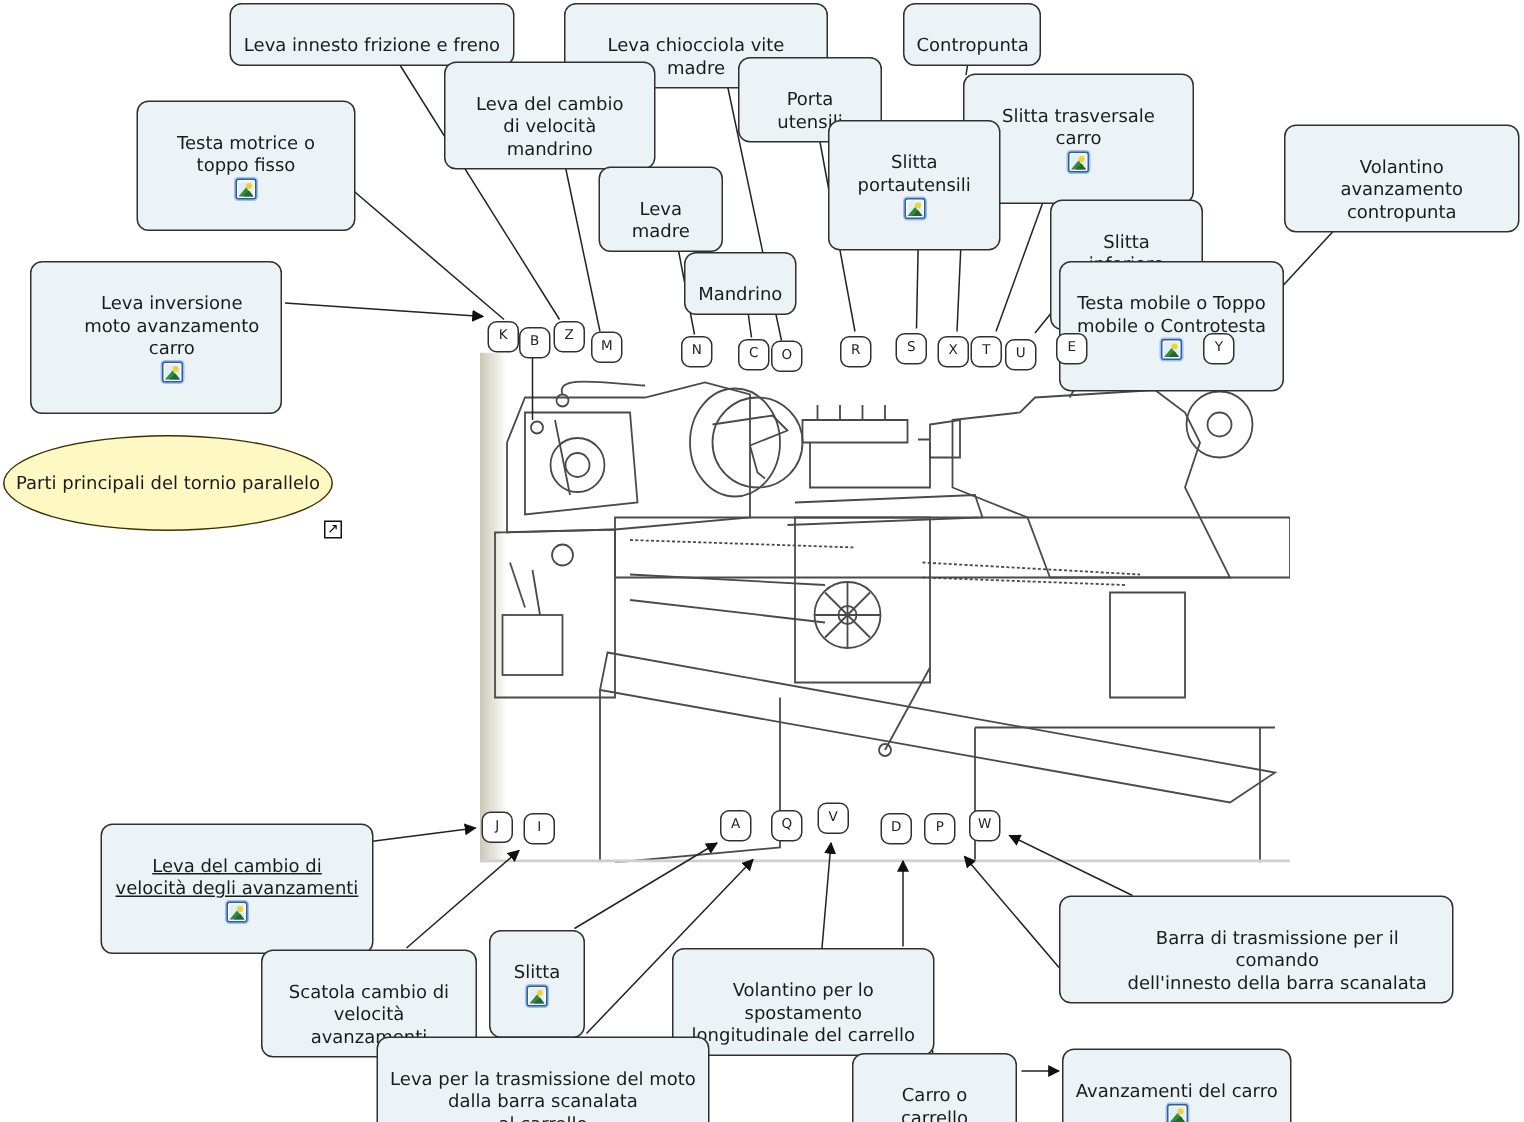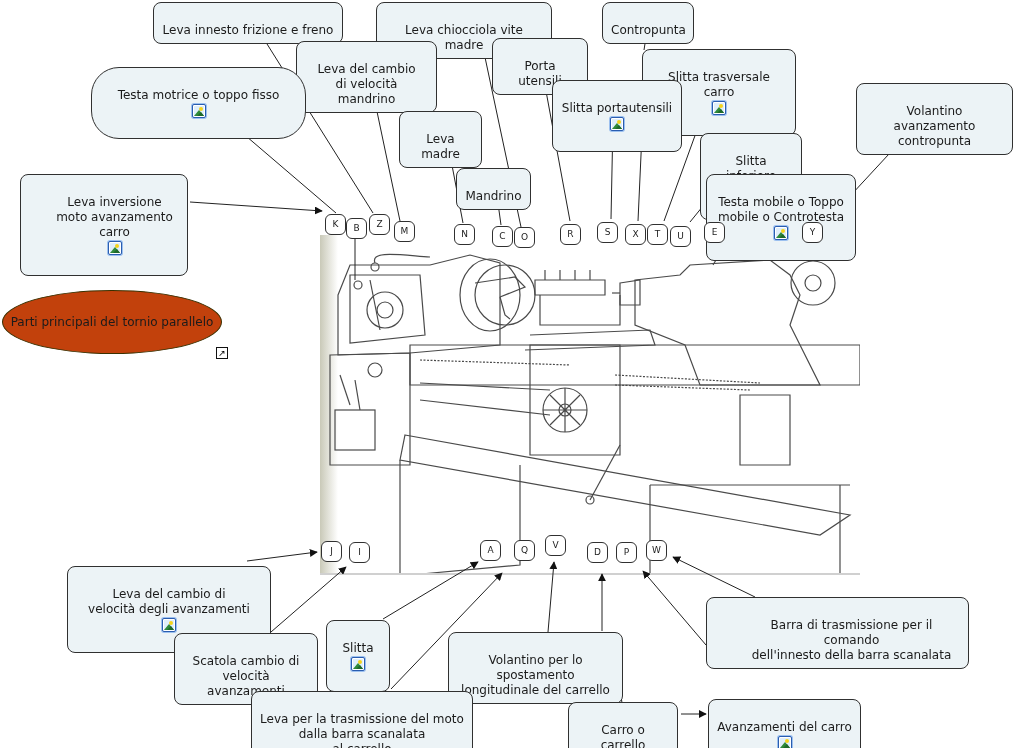--- a/index.html
+++ b/index.html
@@ -24,21 +24,21 @@
     border-left: 5px solid transparent; border-right: 5px solid transparent; border-bottom: 6px solid #2f8a3a; }
   .concept .img-icon .hill2 { position: absolute; right: 1px; bottom: 1px; width: 0; height: 0;
     border-left: 4px solid transparent; border-right: 3px solid transparent; border-bottom: 4px solid #1f6a2a; }
   .tag {
     position: absolute; box-sizing: border-box; width: 21px; height: 21px;
     background: #ffffff; border: 1px solid #303030; border-radius: 6px;
     font-size: 9px; line-height: 19px; text-align: center; color: #222; z-index: 3;
   }
   #main-topic {
     position: absolute; left: 2px; top: 290px; width: 220px; height: 64px; box-sizing: border-box;
-    background: #c2410c; border: 1px solid #3a3000; border-radius: 50%;
+    background: #fef9c3; border: 1px solid #3a3000; border-radius: 50%;
     font-size: 12px; color: #1b1b1b; display: flex; align-items: center; justify-content: center; z-index: 3;
   }
   #link-out-icon {
     position: absolute; left: 216px; top: 347px; width: 12px; height: 12px; box-sizing: border-box;
     border: 1px solid #111; background: #fff; font-size: 9px; line-height: 10px; text-align: center; z-index: 3;
   }
   #lathe { position: absolute; left: 320px; top: 235px; width: 540px; height: 340px; z-index: 1; }
 </style>
 </head>
 <body>
@@ -167,25 +167,25 @@
     <span>Leva del cambio
 di velocità mandrino</span>
   </div>
   <div class="concept" style="left:492px;top:38px;width:96px;">
     <span>Porta utensili</span>
   </div>
   <div class="concept" style="left:642px;top:49px;width:154px;">
     <span>Slitta trasversale carro</span>
     <span class="img-icon"><span class="sky"></span><span class="sun"></span><span class="hill"></span><span class="hill2"></span></span>
   </div>
-  <div class="concept" style="left:91px;top:67px;width:215px;border-radius:28px;">
+  <div class="concept" style="left:91px;top:67px;width:146px;">
     <span>Testa motrice o toppo fisso</span>
     <span class="img-icon"><span class="sky"></span><span class="sun"></span><span class="hill"></span><span class="hill2"></span></span>
   </div>
-  <div class="concept" style="left:552px;top:80px;width:130px;">
+  <div class="concept" style="left:552px;top:80px;width:115px;">
     <span>Slitta portautensili</span>
     <span class="img-icon"><span class="sky"></span><span class="sun"></span><span class="hill"></span><span class="hill2"></span></span>
   </div>
   <div class="concept" style="left:856px;top:83px;width:157px;">
     <span>Volantino avanzamento
 contropunta</span>
   </div>
   <div class="concept" style="left:399px;top:111px;width:83px;">
     <span>Leva madre</span>
   </div>
@@ -199,21 +199,21 @@
   <div class="concept" style="left:706px;top:174px;width:150px;">
     <span>Testa mobile o Toppo
 mobile o Controtesta</span>
     <span class="img-icon"><span class="sky"></span><span class="sun"></span><span class="hill"></span><span class="hill2"></span></span>
   </div>
   <div class="concept" style="left:20px;top:174px;width:168px;padding-left:29px;">
     <span>Leva inversione
 moto avanzamento carro</span>
     <span class="img-icon"><span class="sky"></span><span class="sun"></span><span class="hill"></span><span class="hill2"></span></span>
   </div>
-  <div class="concept" style="left:67px;top:566px;width:204px;">
+  <div class="concept" style="left:67px;top:549px;width:182px;text-decoration:underline;">
     <span>Leva del cambio di
 velocità degli avanzamenti</span>
     <span class="img-icon"><span class="sky"></span><span class="sun"></span><span class="hill"></span><span class="hill2"></span></span>
   </div>
   <div class="concept" style="left:174px;top:633px;width:144px;">
     <span>Scatola cambio di
 velocità avanzamenti</span>
   </div>
   <div class="concept" style="left:326px;top:620px;width:64px;">
     <span>Slitta</span>

